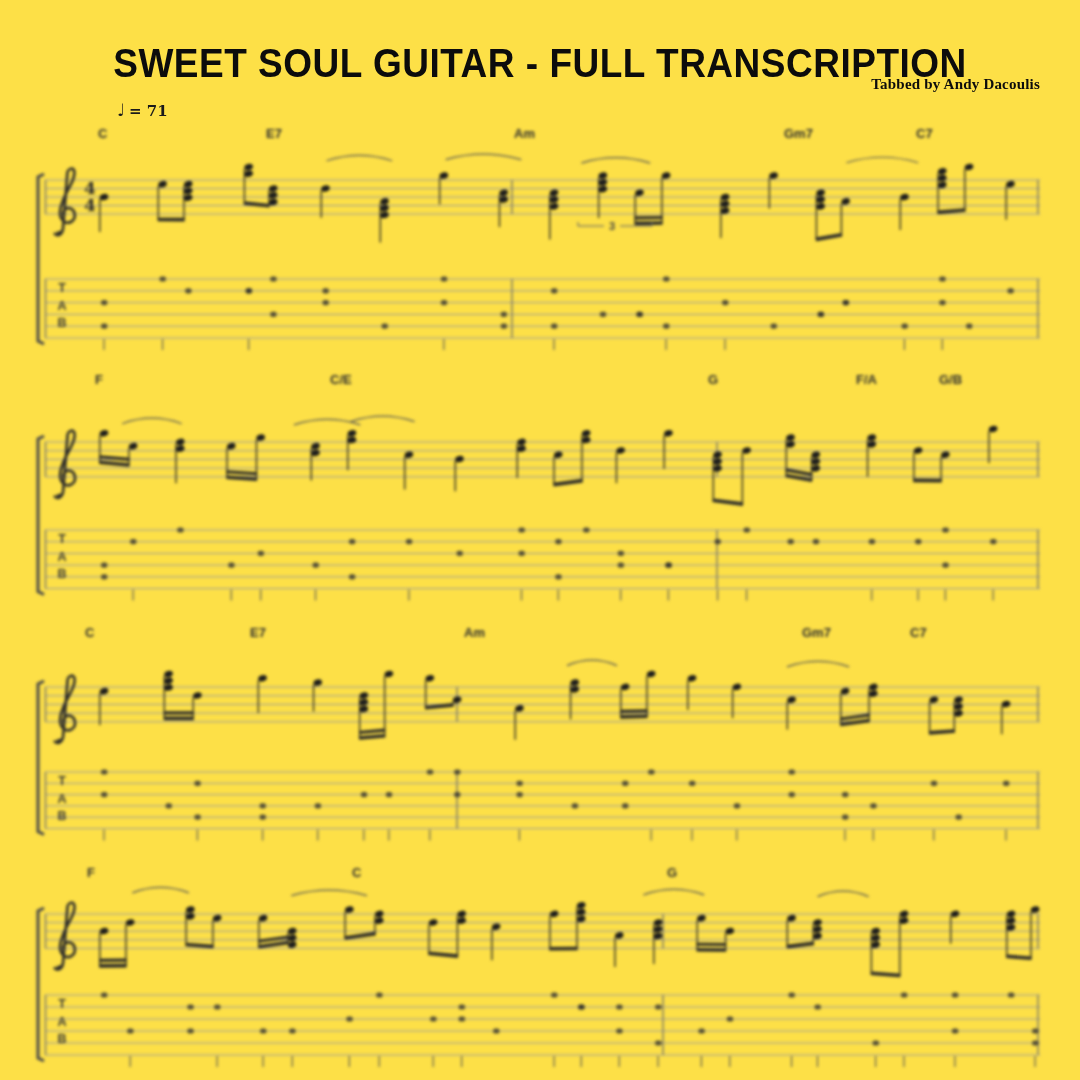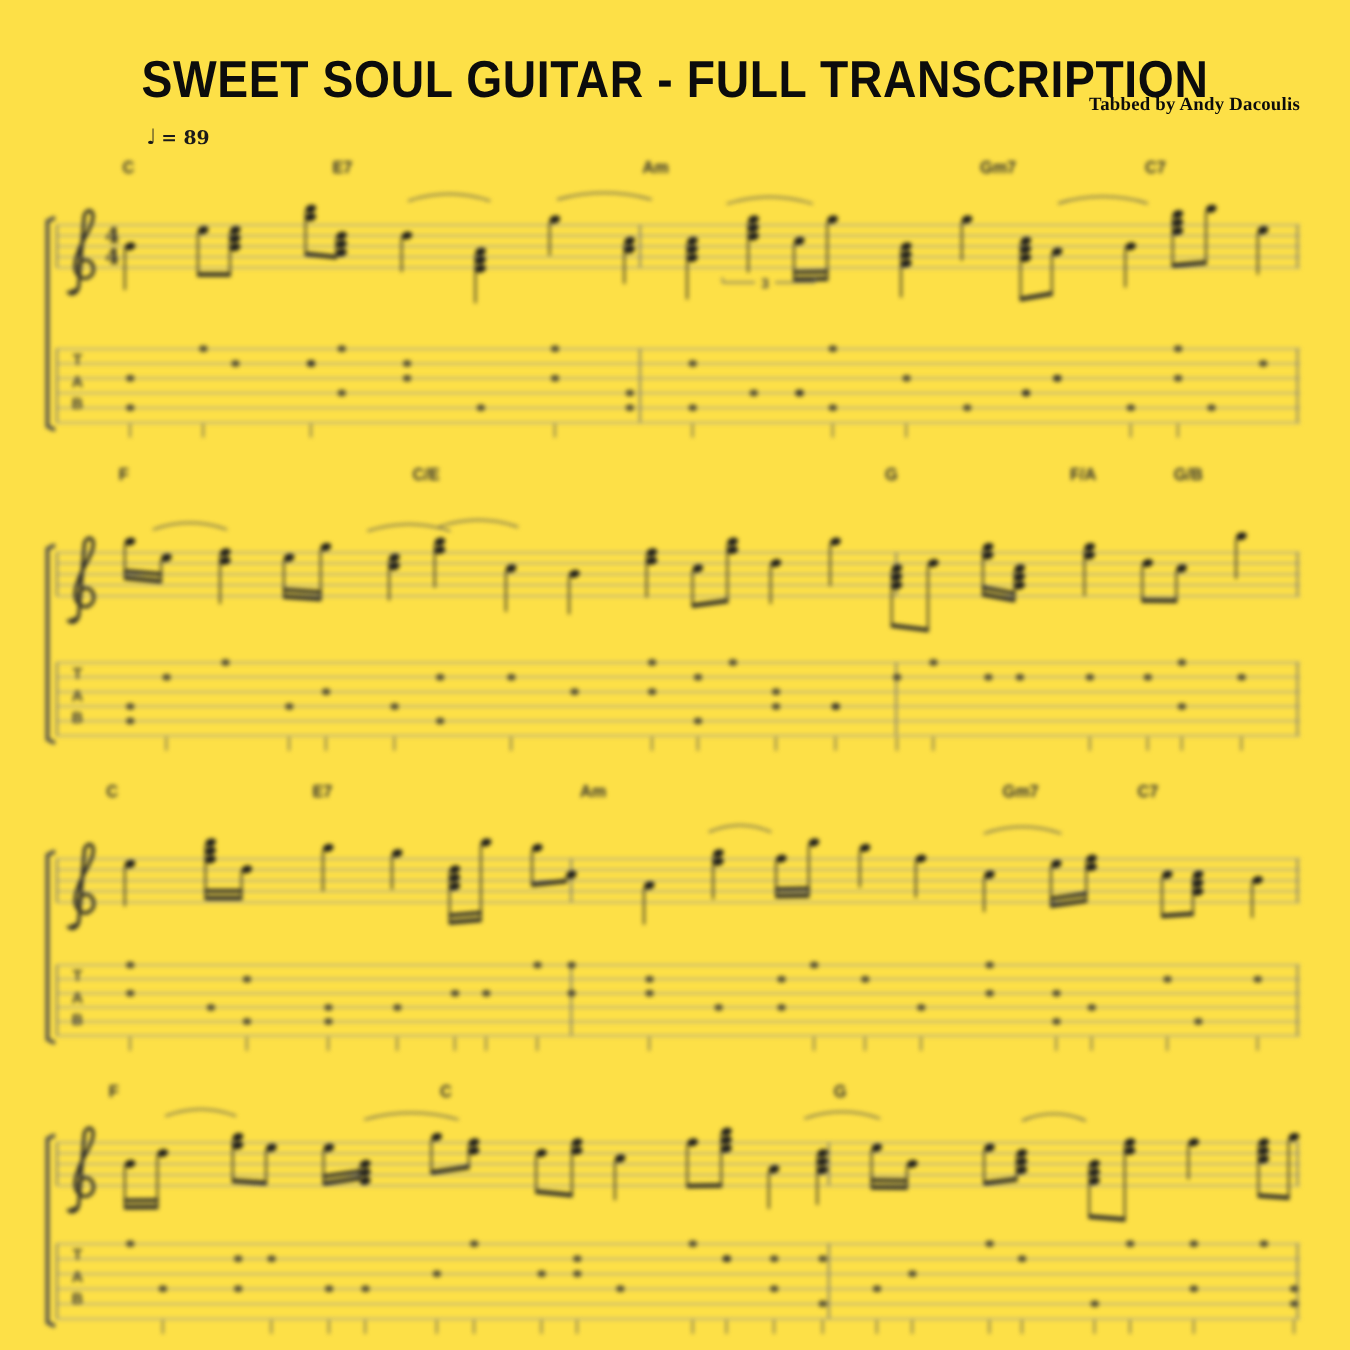--- a/index.html
+++ b/index.html
@@ -33,21 +33,21 @@
 </head>
 <body>
 
 <div class="page">
 
   <h1 class="title">SWEET SOUL GUITAR - FULL TRANSCRIPTION</h1>
 
   <div class="credit">Tabbed by Andy Dacoulis</div>
 
   <div class="tempo">
-    <span class="glyph">♩</span><span>= 89</span>
+    <span class="glyph">♩</span><span>= 71</span>
   </div>
 
   <div class="systems" id="systems">
       <svg width="1080" height="1080">
         <g>
           <g stroke="#9b9b9b" stroke-width="1">
             <line x1="45" y1="180" x2="1040" y2="180"></line>
             <line x1="45" y1="188.5" x2="1040" y2="188.5"></line>
             <line x1="45" y1="197" x2="1040" y2="197"></line>
             <line x1="45" y1="205.5" x2="1040" y2="205.5"></line>

